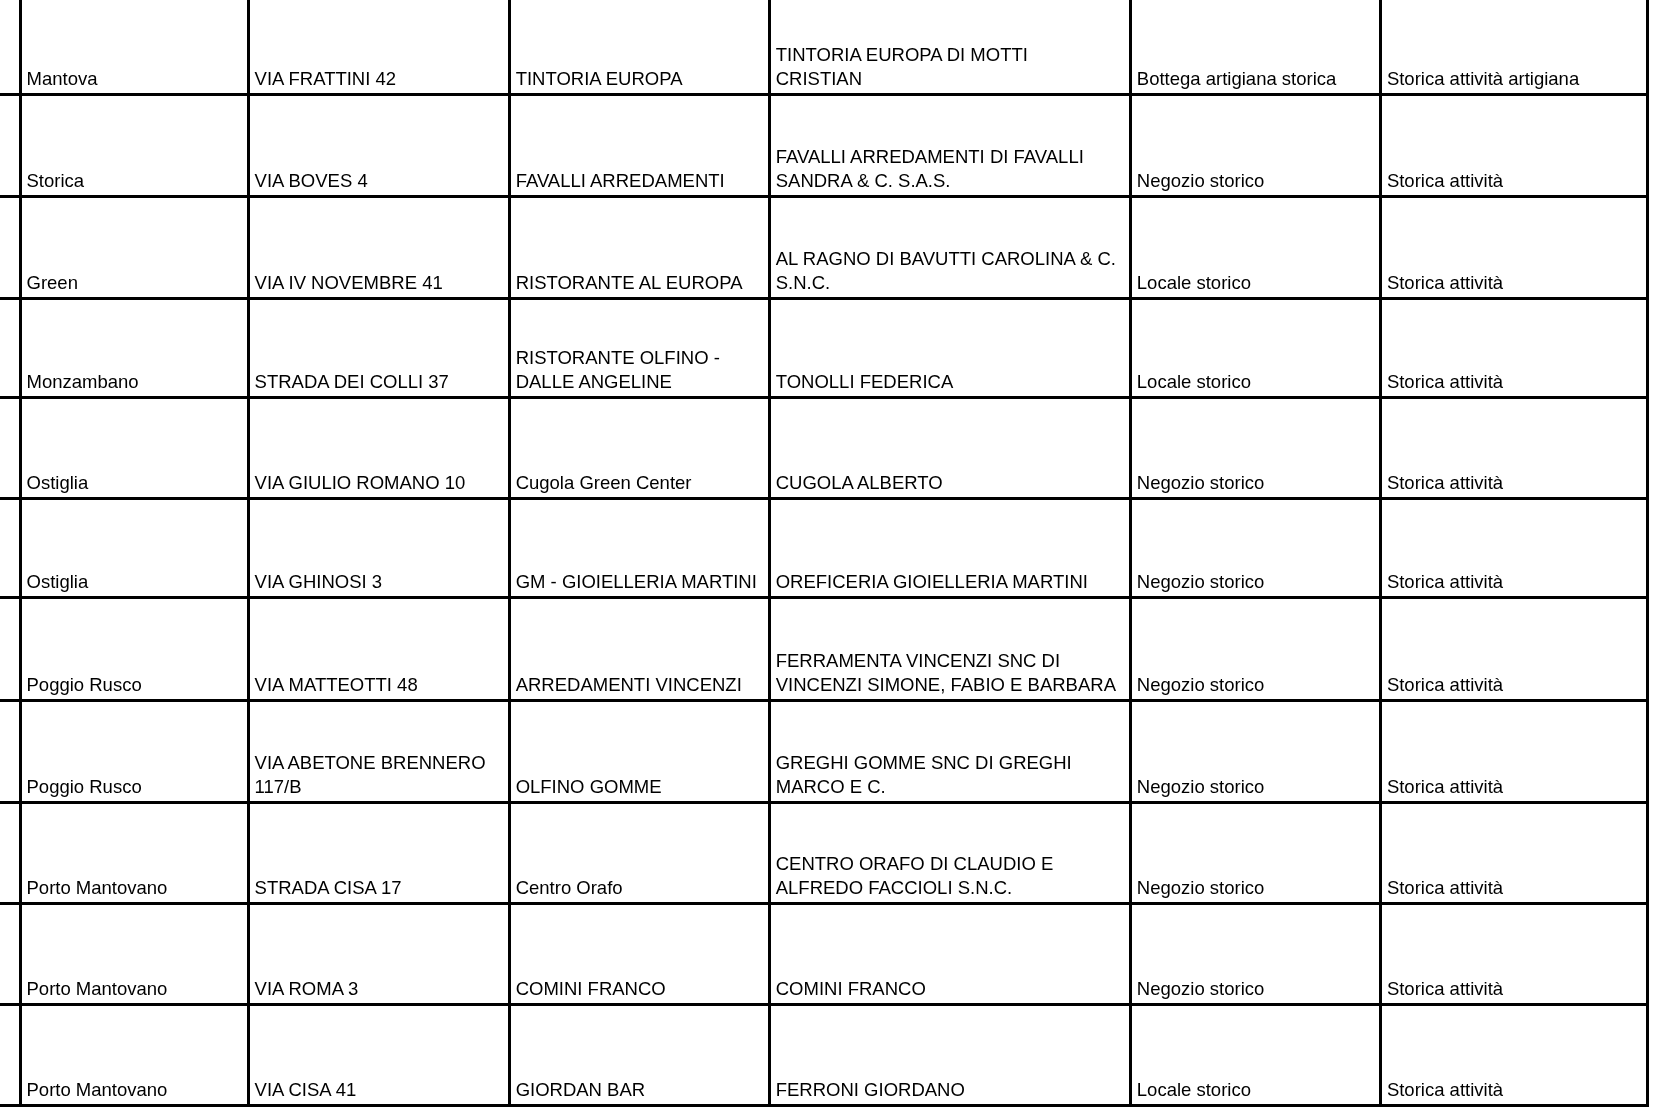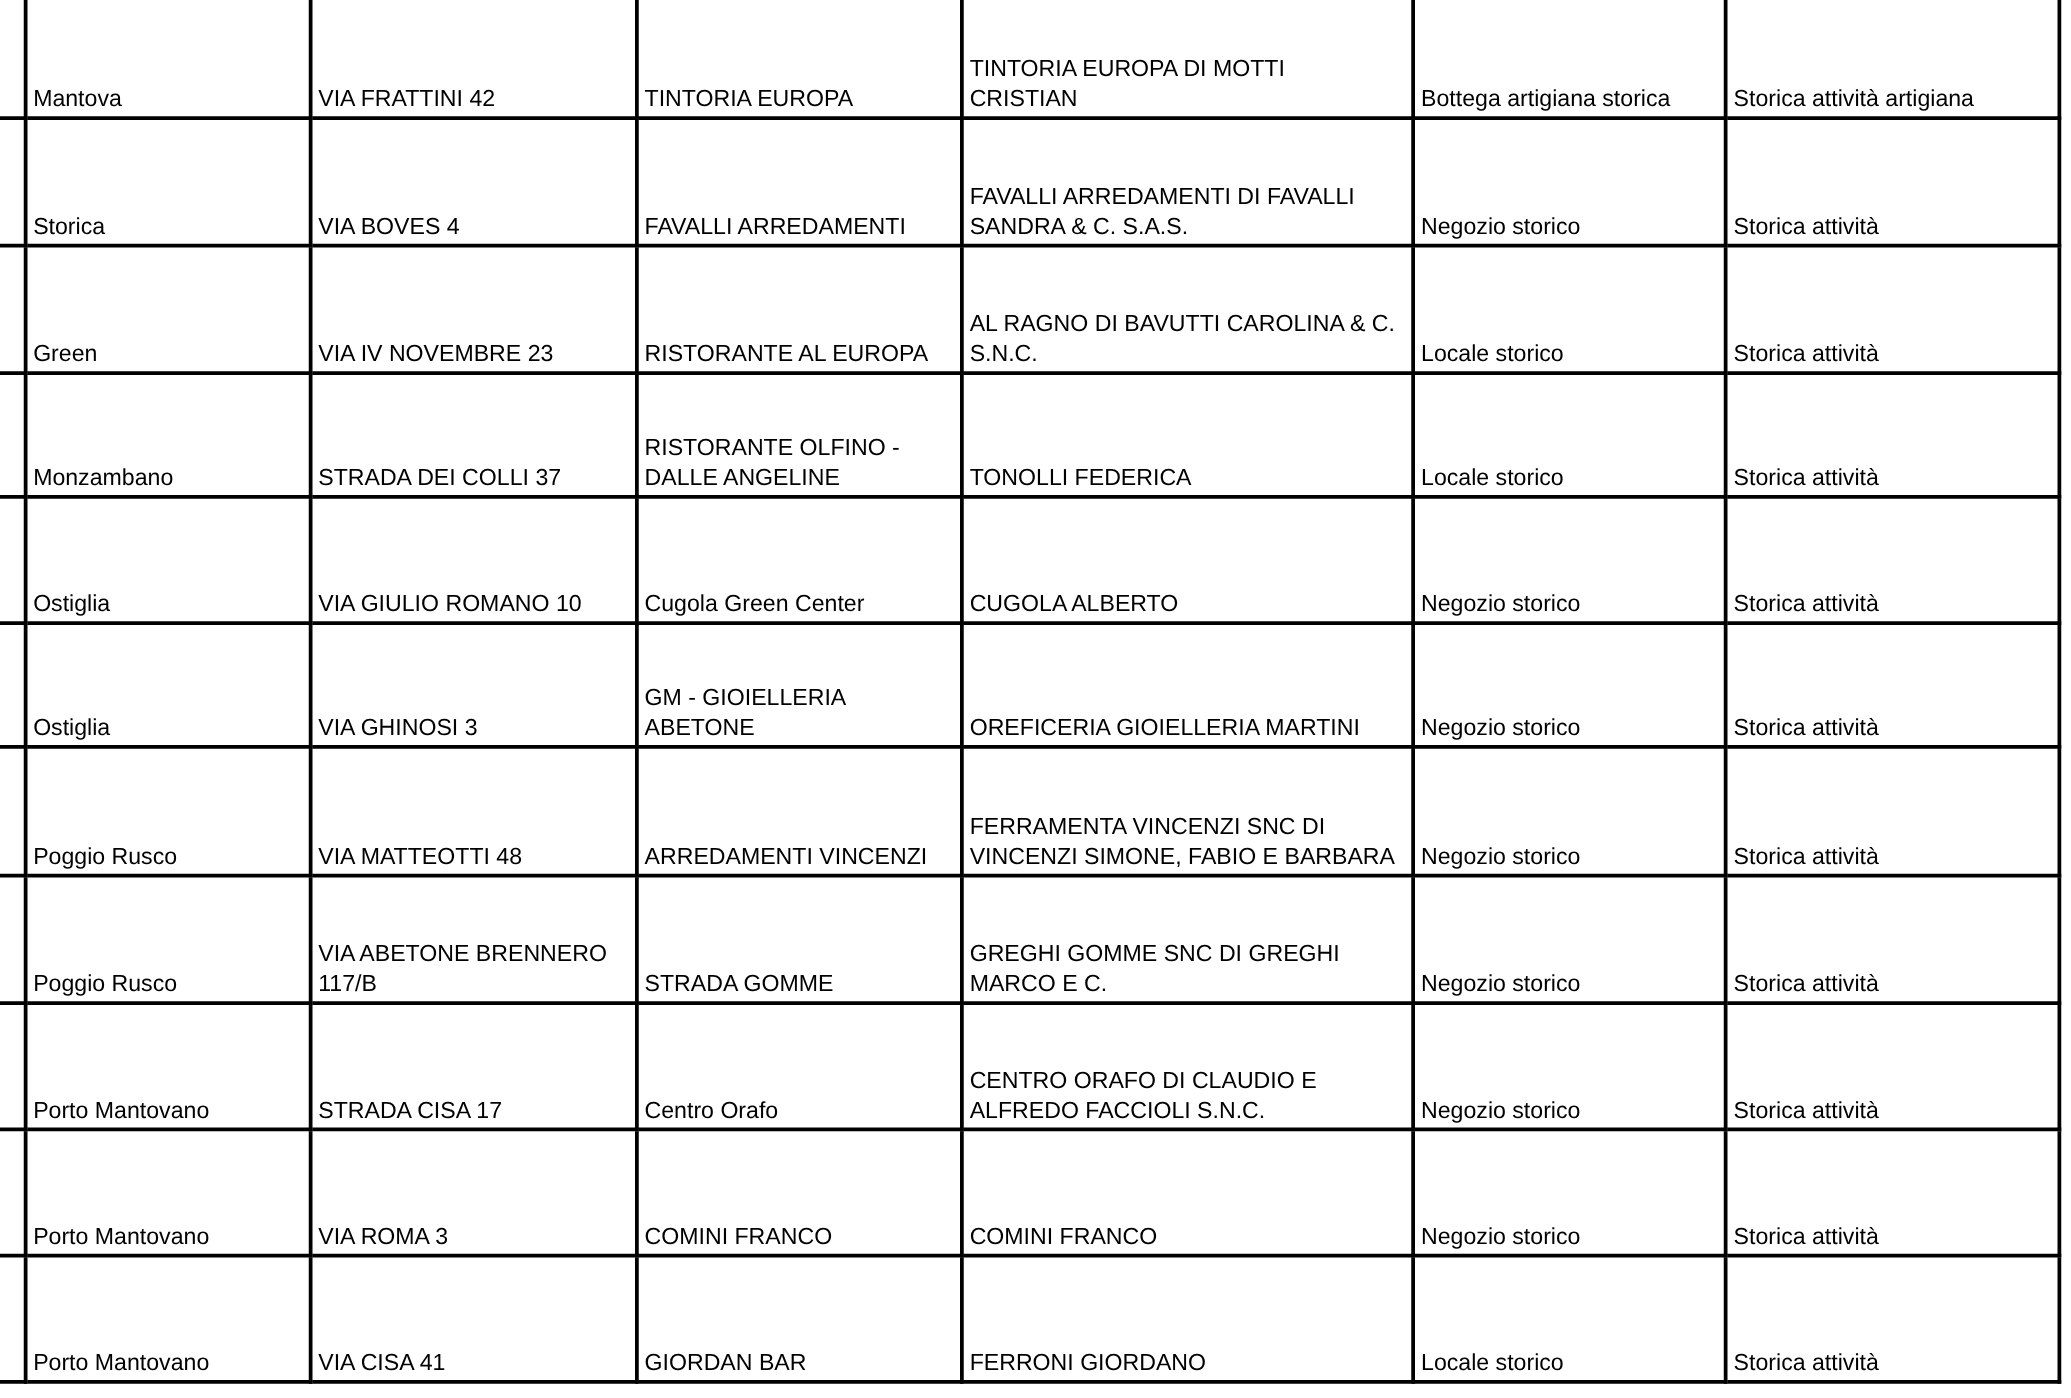--- a/index.html
+++ b/index.html
@@ -73,21 +73,21 @@
           <td>VIA BOVES 4</td>
           <td>FAVALLI ARREDAMENTI</td>
           <td>FAVALLI ARREDAMENTI DI FAVALLI
 SANDRA &amp; C. S.A.S.</td>
           <td>Negozio storico</td>
           <td>Storica attività</td>
         </tr>
         <tr style="height: 102px;">
           <td class="edge-cell"></td>
           <td>Green</td>
-          <td>VIA IV NOVEMBRE 23</td>
+          <td>VIA IV NOVEMBRE 41</td>
           <td>RISTORANTE AL EUROPA</td>
           <td>AL RAGNO DI BAVUTTI CAROLINA &amp; C.
 S.N.C.</td>
           <td>Locale storico</td>
           <td>Storica attività</td>
         </tr>
         <tr style="height: 99px;">
           <td class="edge-cell"></td>
           <td>Monzambano</td>
           <td>STRADA DEI COLLI 37</td>
@@ -103,41 +103,41 @@
           <td>VIA GIULIO ROMANO 10</td>
           <td>Cugola Green Center</td>
           <td>CUGOLA ALBERTO</td>
           <td>Negozio storico</td>
           <td>Storica attività</td>
         </tr>
         <tr style="height: 99px;">
           <td class="edge-cell"></td>
           <td>Ostiglia</td>
           <td>VIA GHINOSI 3</td>
-          <td>GM - GIOIELLERIA ABETONE</td>
+          <td>GM - GIOIELLERIA MARTINI</td>
           <td>OREFICERIA GIOIELLERIA MARTINI</td>
           <td>Negozio storico</td>
           <td>Storica attività</td>
         </tr>
         <tr style="height: 103px;">
           <td class="edge-cell"></td>
           <td>Poggio Rusco</td>
           <td>VIA MATTEOTTI 48</td>
           <td>ARREDAMENTI VINCENZI</td>
           <td>FERRAMENTA VINCENZI SNC DI
 VINCENZI SIMONE, FABIO E BARBARA</td>
           <td>Negozio storico</td>
           <td>Storica attività</td>
         </tr>
         <tr style="height: 102px;">
           <td class="edge-cell"></td>
           <td>Poggio Rusco</td>
           <td>VIA ABETONE BRENNERO
 117/B</td>
-          <td>STRADA GOMME</td>
+          <td>OLFINO GOMME</td>
           <td>GREGHI GOMME SNC DI GREGHI
 MARCO E C.</td>
           <td>Negozio storico</td>
           <td>Storica attività</td>
         </tr>
         <tr style="height: 101px;">
           <td class="edge-cell"></td>
           <td>Porto Mantovano</td>
           <td>STRADA CISA 17</td>
           <td>Centro Orafo</td>

